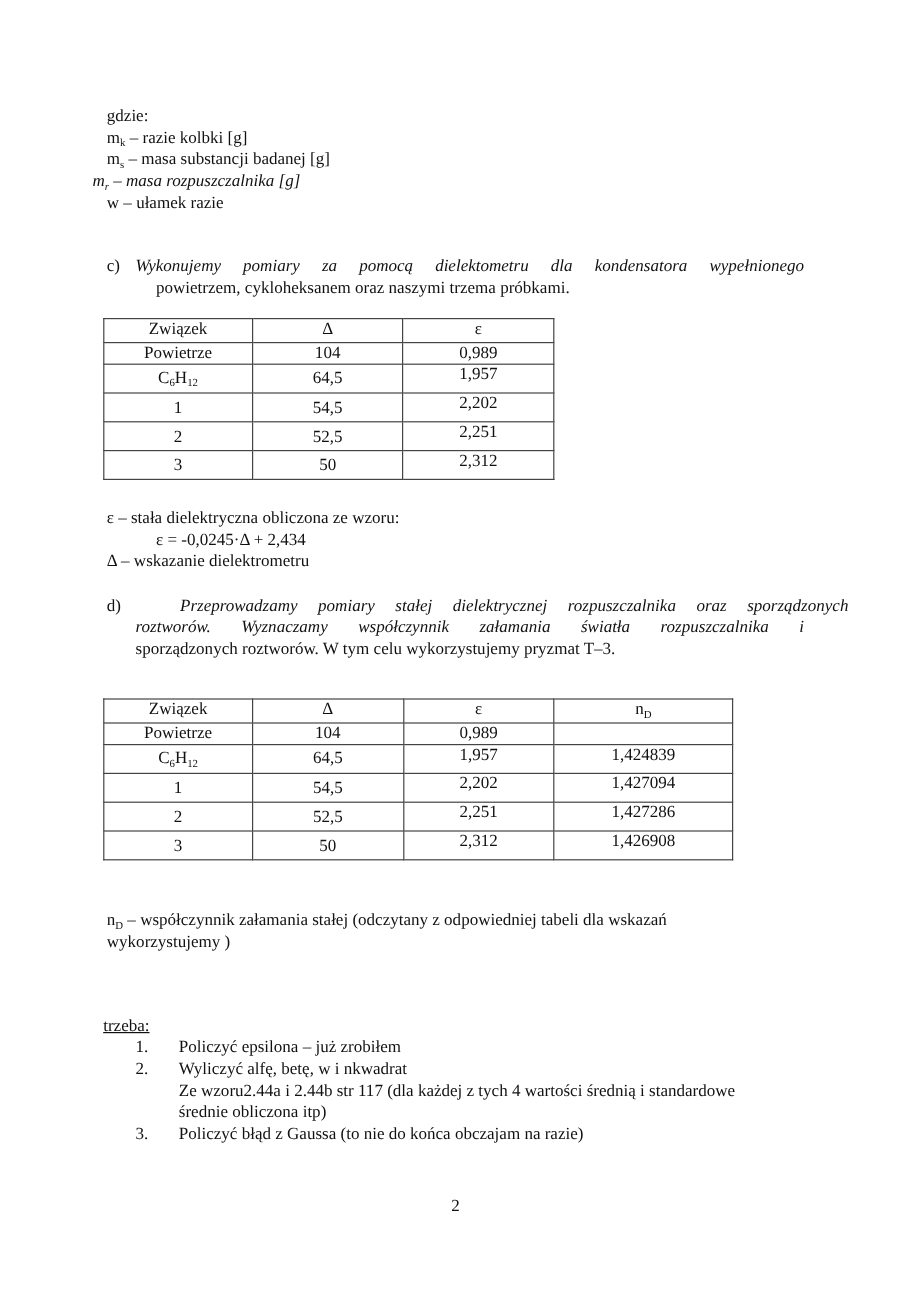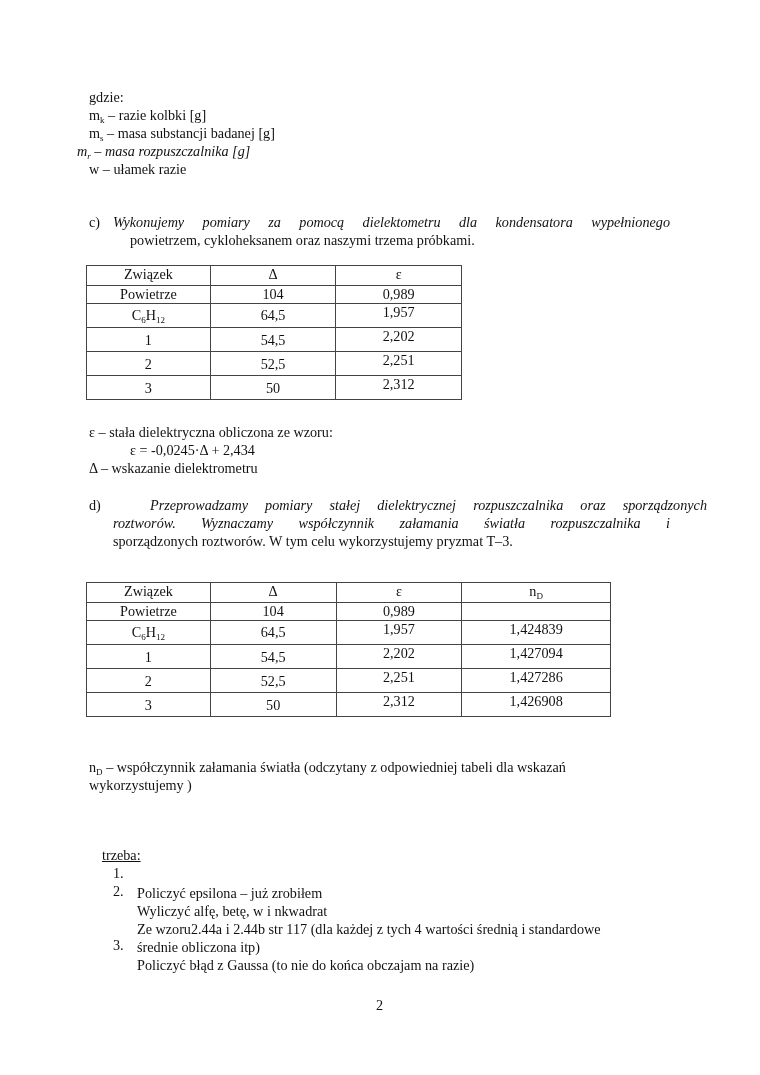--- a/index.html
+++ b/index.html
@@ -9,21 +9,21 @@
     font-size: 14.2px; color: #111; line-height: 18px;
   }
   .abs { position: absolute; }
   .line { white-space: nowrap; }
   sub { font-size: 9px; vertical-align: -3px; line-height: 0; }
   .justify-full { text-align: justify; text-align-last: justify; font-style: italic; }
   table { border-collapse: collapse; position: absolute; }
   td { border: 1px solid #444; padding: 0; text-align: center; vertical-align: top; font-size: 14.2px; line-height: 17px; }
   .ol { position: absolute; }
   .ol .num { position: absolute; left: 0; }
-  .ol .txt { position: absolute; left: 24px; white-space: nowrap; margin-top: 20px; }
+  .ol .txt { position: absolute; left: 36px; white-space: nowrap; }
 </style>
 </head>
 <body>
 
 <div class="abs line" style="left:89px;top:88px;">gdzie:</div>
 <div class="abs line" style="left:89px;top:106px;"><span>m</span><sub>k</sub><span> – razie kolbki [g]</span></div>
 <div class="abs line" style="left:89px;top:124px;"><span>m</span><sub>s</sub><span> – masa substancji badanej [g]</span></div>
 <div class="abs line" style="left:77px;top:142px;font-style:italic;"><span>m</span><sub>r</sub><span> – masa rozpuszczalnika [g]</span></div>
 <div class="abs line" style="left:89px;top:160px;"><span>w</span><span> – ułamek razie</span></div>
 
@@ -120,24 +120,24 @@
   </tr>
   <tr style="height:24px">
     <td style="padding-top:4px">3</td>
     <td style="padding-top:4px">50</td>
     <td>2,312</td>
     <td>1,426908</td>
   </tr>
 </tbody>
   </table>
 
-<div class="abs line" style="left:89px;top:758px;"><span>n</span><sub>D</sub><span> – współczynnik załamania światła (odczytany z odpowiedniej tabeli dla wskazań</span></div>
+<div class="abs line" style="left:89px;top:758px;"><span>n</span><sub>D</sub><span> – współczynnik załamania stałej (odczytany z odpowiedniej tabeli dla wskazań</span></div>
 <div class="abs line" style="left:89px;top:776px;">wykorzystujemy )</div>
 
-<div class="abs line" style="left:102px;top:846px;text-decoration:underline;">trzeba:</div>
+<div class="abs line" style="left:86px;top:846px;text-decoration:underline;">trzeba:</div>
 <div class="ol" style="left:113px;top:864px;">
   <span class="num">1.</span>
   <span class="txt">Policzyć epsilona – już zrobiłem</span>
 </div>
 <div class="ol" style="left:113px;top:882px;">
   <span class="num">2.</span>
   <span class="txt" style="top:0">Wyliczyć alfę, betę, w i nkwadrat</span>
   <span class="txt" style="top:18px">Ze wzoru2.44a i 2.44b str 117 (dla każdej z tych 4 wartości średnią i standardowe</span>
   <span class="txt" style="top:36px">średnie obliczona itp)</span>
 </div>

